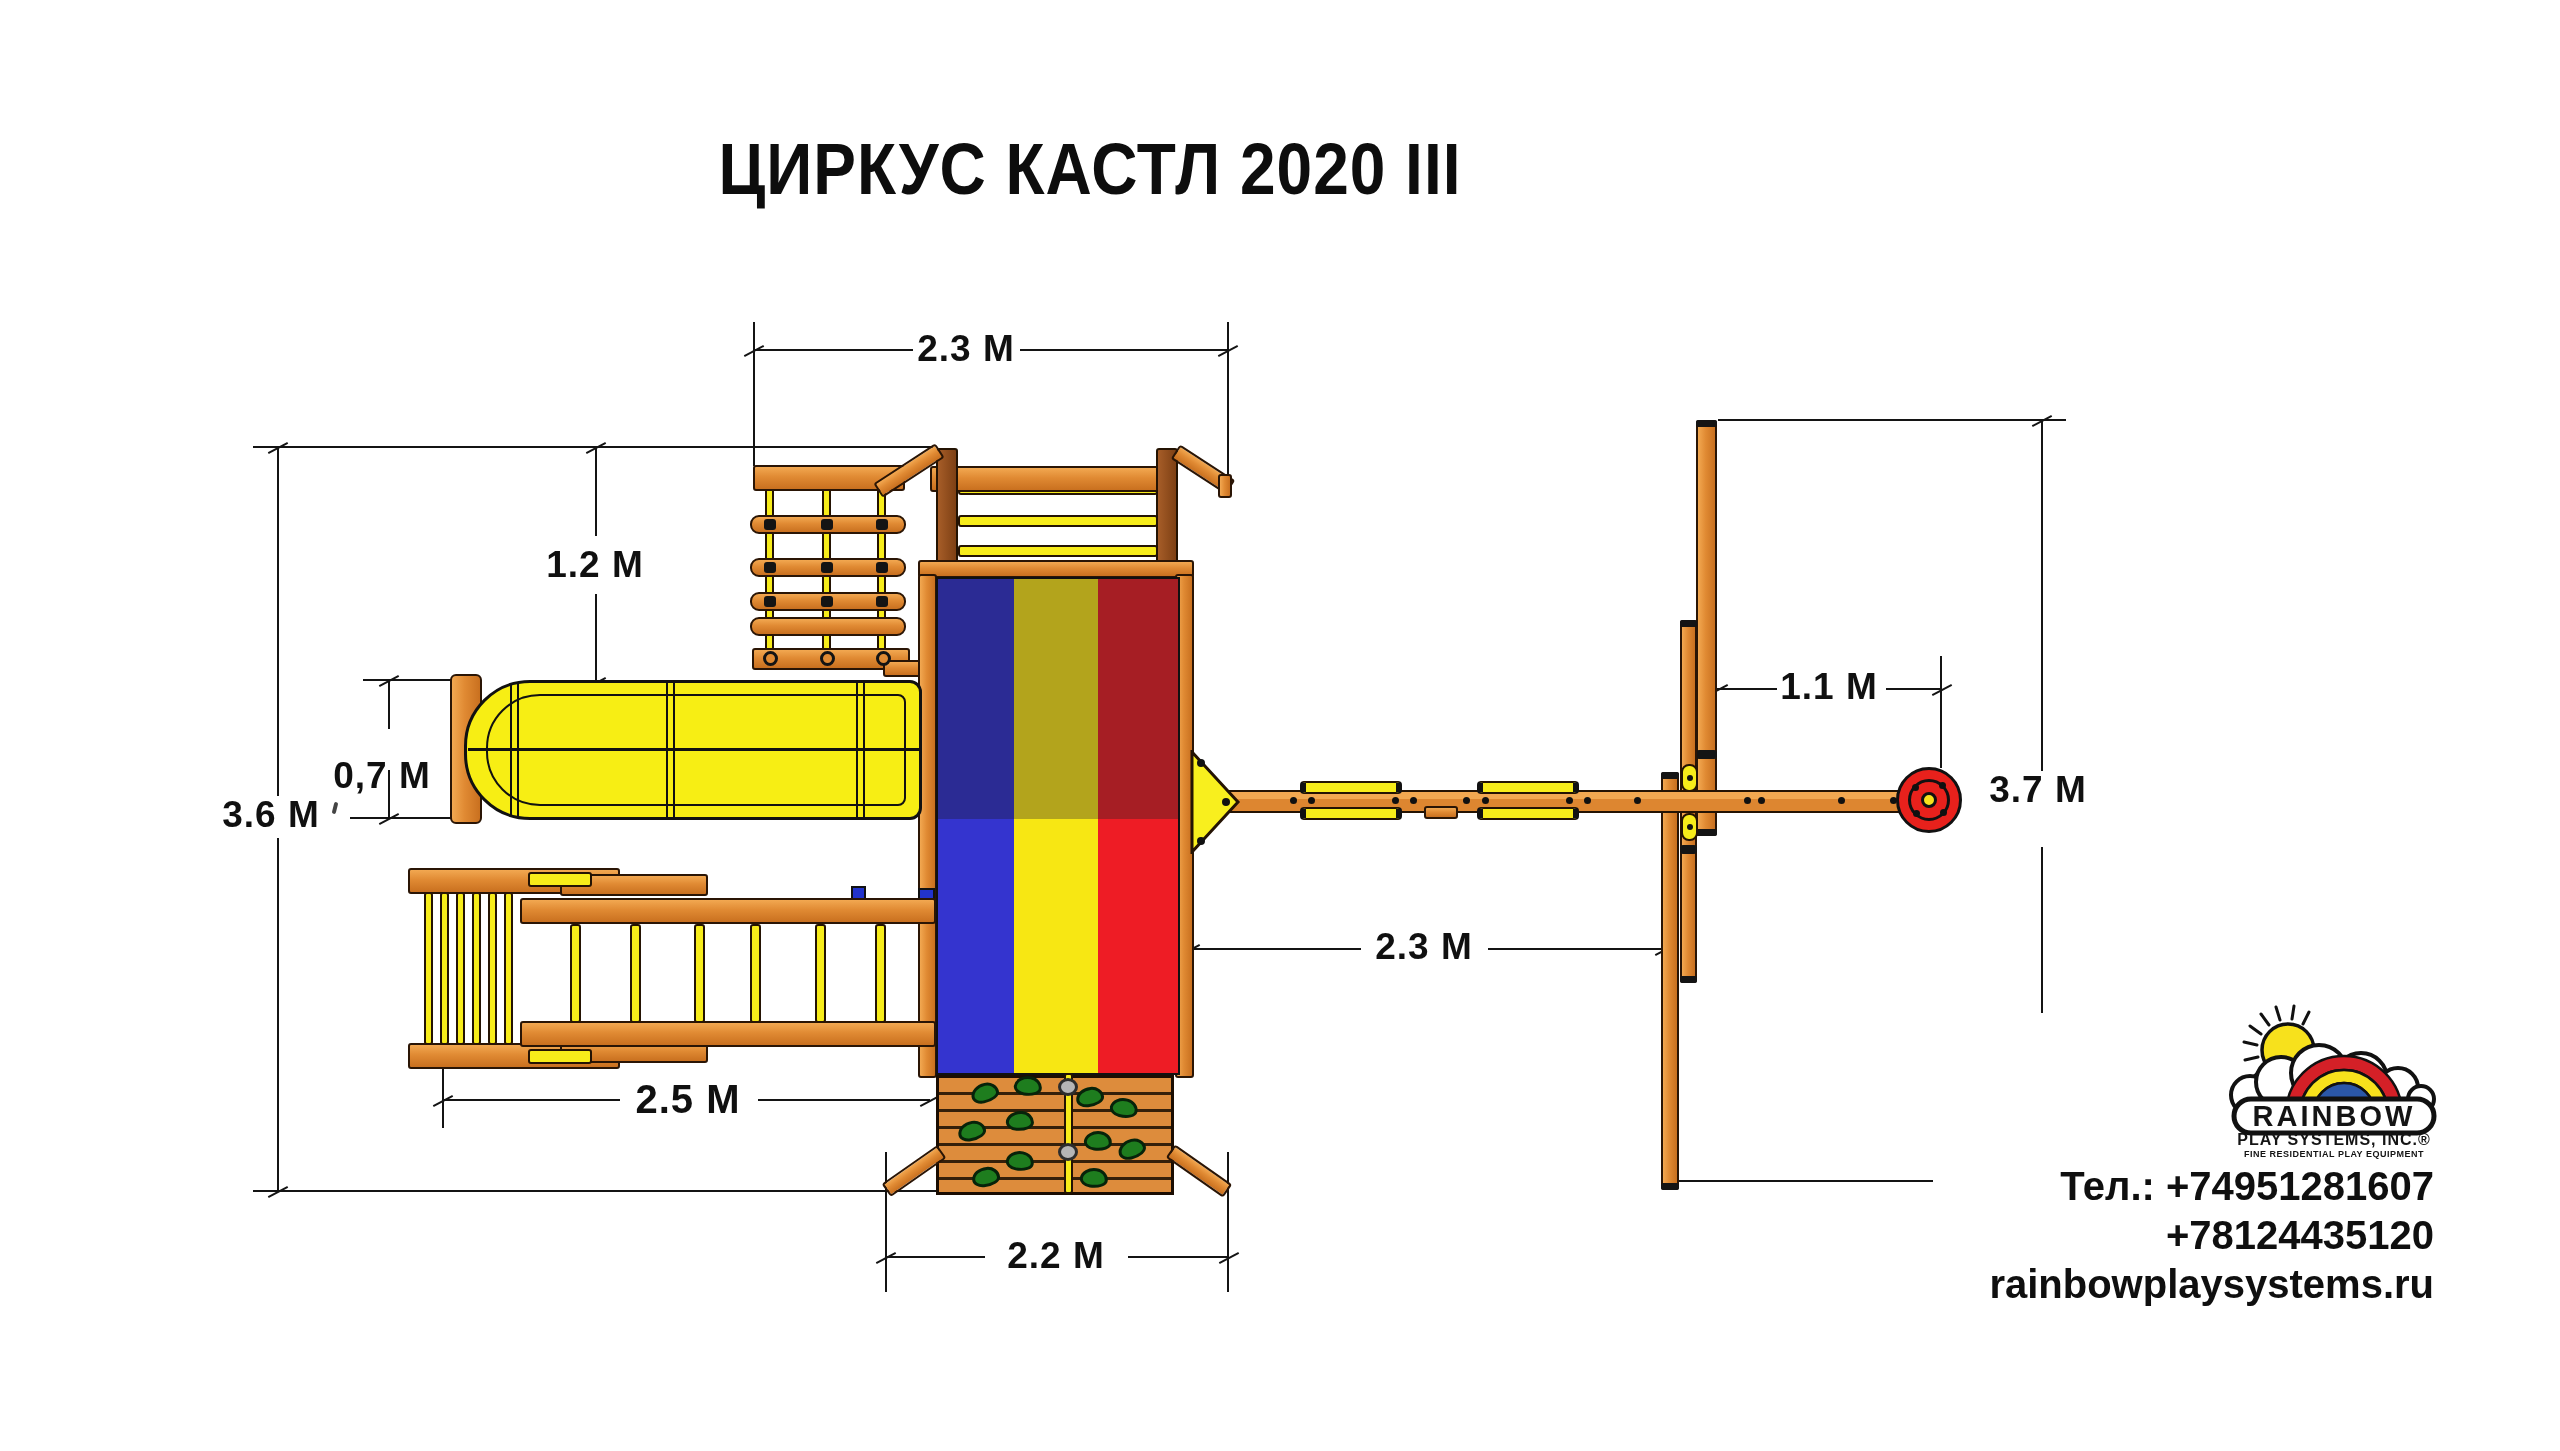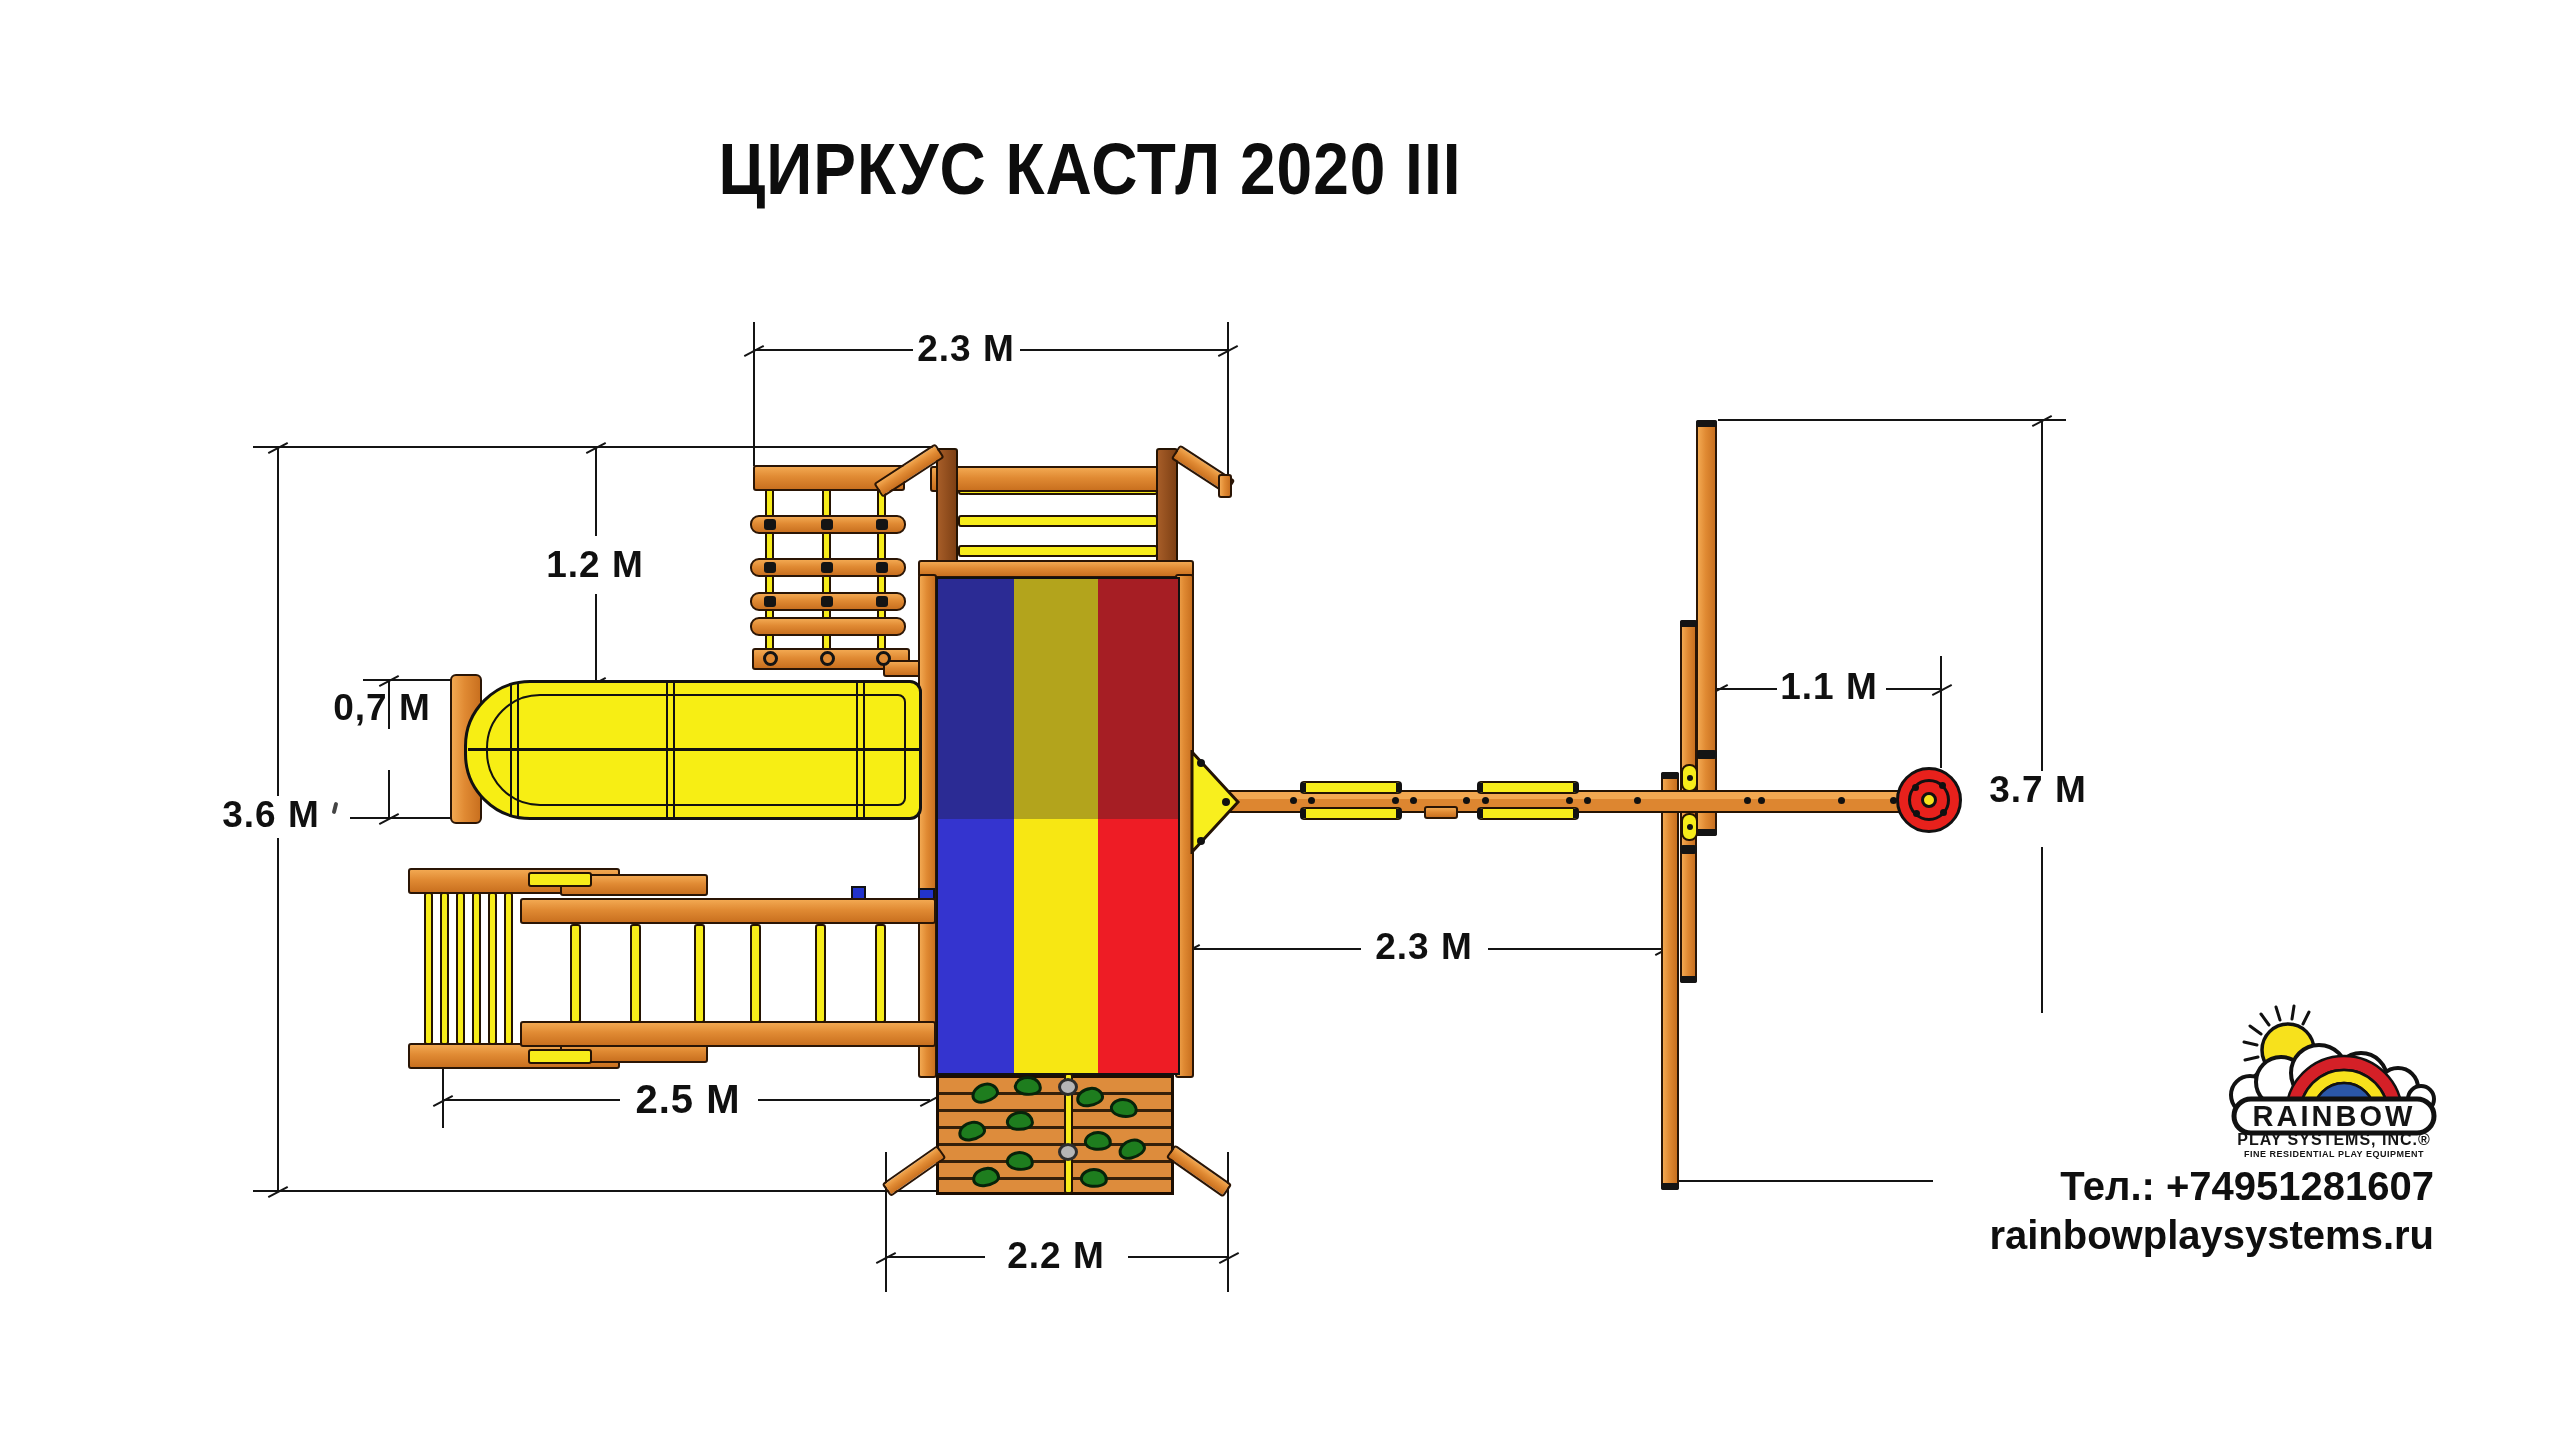--- a/index.html
+++ b/index.html
@@ -74,21 +74,21 @@
     <div class="tick" style="left:753px;top:340px;"></div>
     <div class="tick" style="left:1227px;top:340px;"></div>
     <span class="dimlabel" style="left:966px;top:349px;">2.3 M</span>
 
     <div class="hl" style="left:363px;top:679px;width:90px;"></div>
     <div class="hl" style="left:350px;top:817px;width:103px;"></div>
     <div class="vl" style="left:388px;top:679px;height:50px;"></div>
     <div class="vl" style="left:388px;top:770px;height:49px;"></div>
     <div class="tick" style="left:388px;top:670px;"></div>
     <div class="tick" style="left:388px;top:808px;"></div>
-    <span class="dimlabel" style="left:382px;top:708px;">0,7 M</span>
+    <span class="dimlabel" style="left:382px;top:776px;">0,7 M</span>
 
     <div class="vl" style="left:442px;top:1036px;height:92px;"></div>
     <div class="hl" style="left:442px;top:1099px;width:178px;"></div>
     <div class="hl" style="left:758px;top:1099px;width:172px;"></div>
     <div class="tick" style="left:442px;top:1090px;"></div>
     <div class="tick" style="left:929px;top:1090px;"></div>
     <span class="dimlabel" style="left:688px;top:1099px;font-size:40px;">2.5 M</span>
 
     <div class="vl" style="left:885px;top:1152px;height:140px;"></div>
     <div class="vl" style="left:1227px;top:1152px;height:140px;"></div>
@@ -306,16 +306,17 @@
       <path d="M99,112 A31,31 0 0 1 161,112 L144,112 A14,14 0 0 0 116,112 Z" fill="#2b57a8"></path>
     </g>
     <rect x="20" y="97" width="200" height="34" rx="17" fill="#ffffff" stroke="#111" stroke-width="5"></rect>
     <text x="120" y="124" text-anchor="middle" font-family="Liberation Sans, sans-serif" font-size="29" font-weight="800" letter-spacing="3" fill="#141414">RAINBOW</text>
     <text x="120" y="143" text-anchor="middle" font-family="Liberation Sans, sans-serif" font-size="16" font-weight="700" letter-spacing="1" fill="#141414">PLAY SYSTEMS, INC.®</text>
     <text x="120" y="155" text-anchor="middle" font-family="Liberation Sans, sans-serif" font-size="9" font-weight="700" letter-spacing="0.5" fill="#141414">FINE RESIDENTIAL PLAY EQUIPMENT</text>
   </svg>
 
   <div class="contact">
     <div>Тел.: +74951281607</div>
+    <div>+78124435120</div>
     <div>rainbowplaysystems.ru</div>
   </div>
 
 </div>
 
 </body></html>

